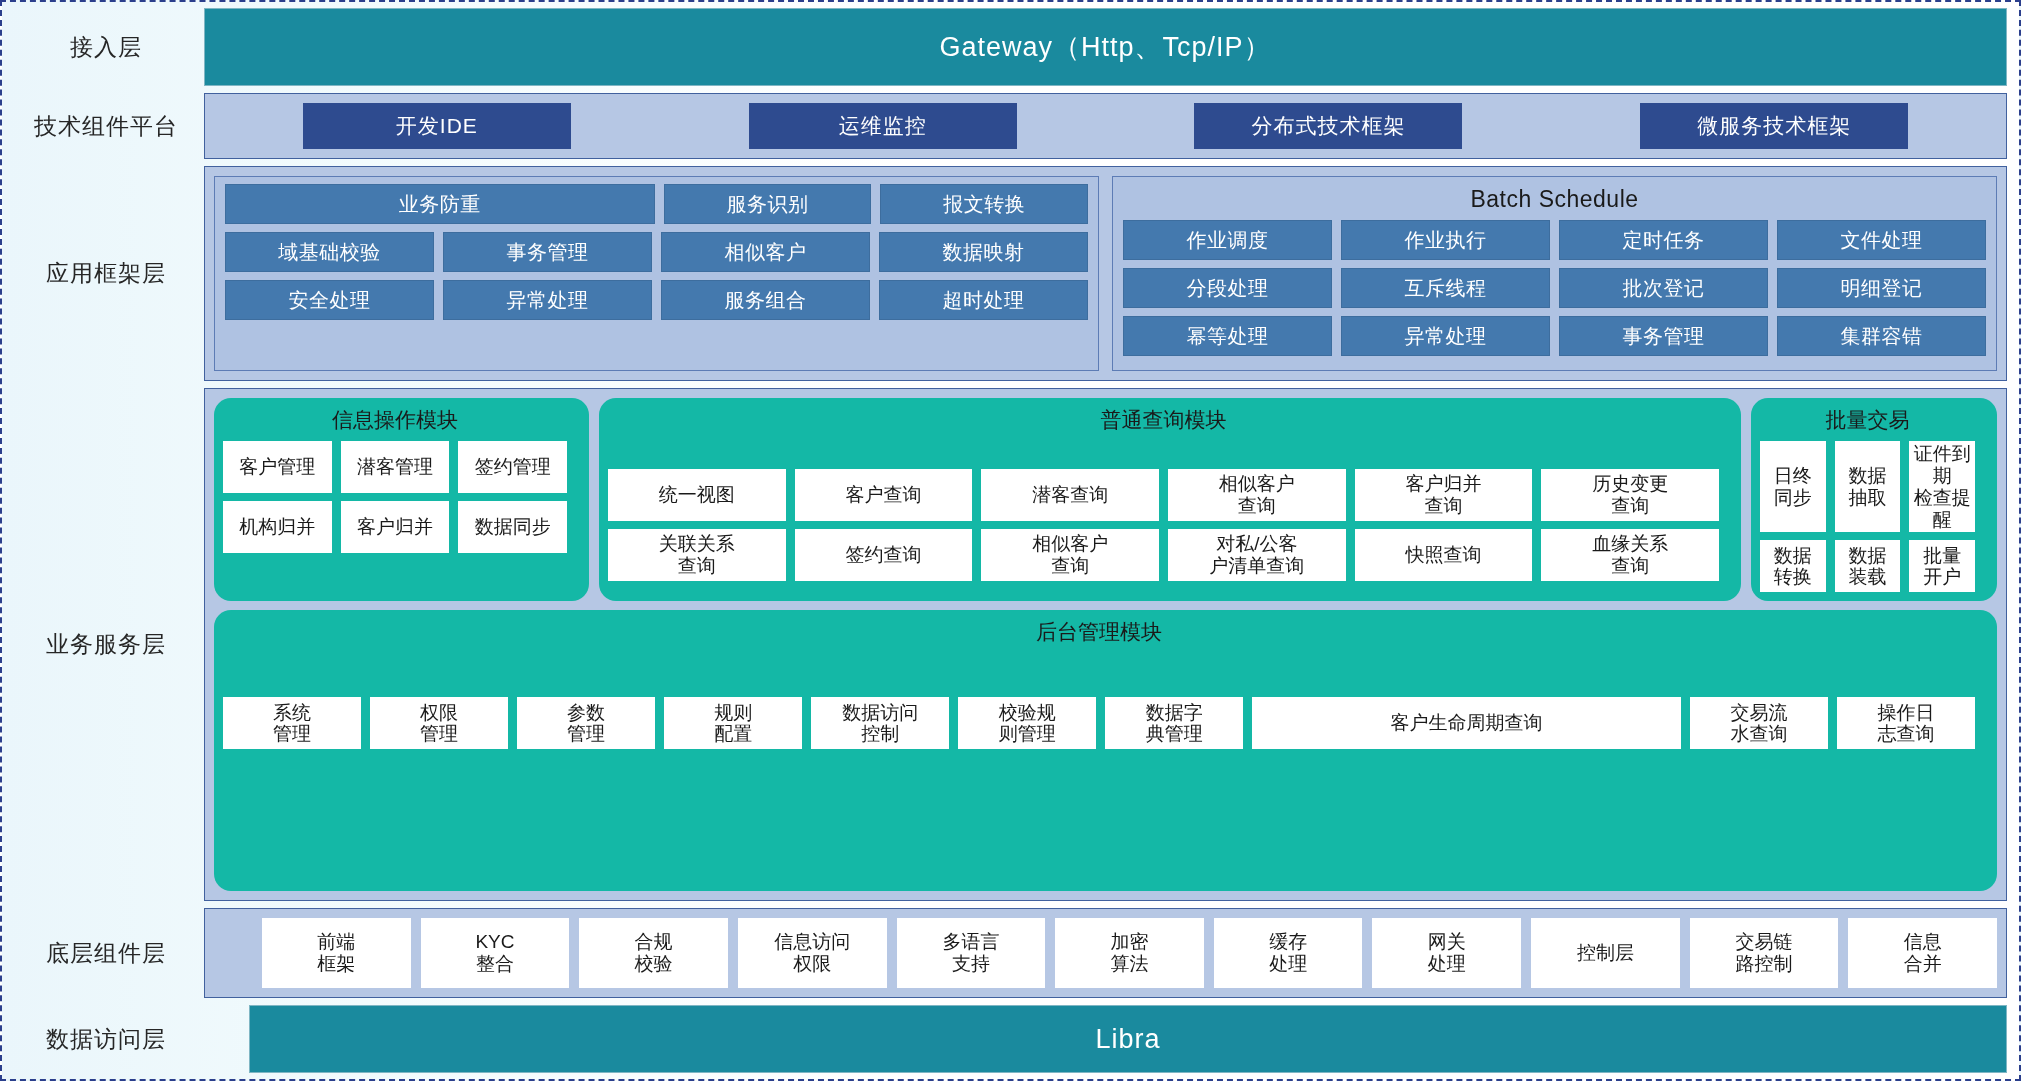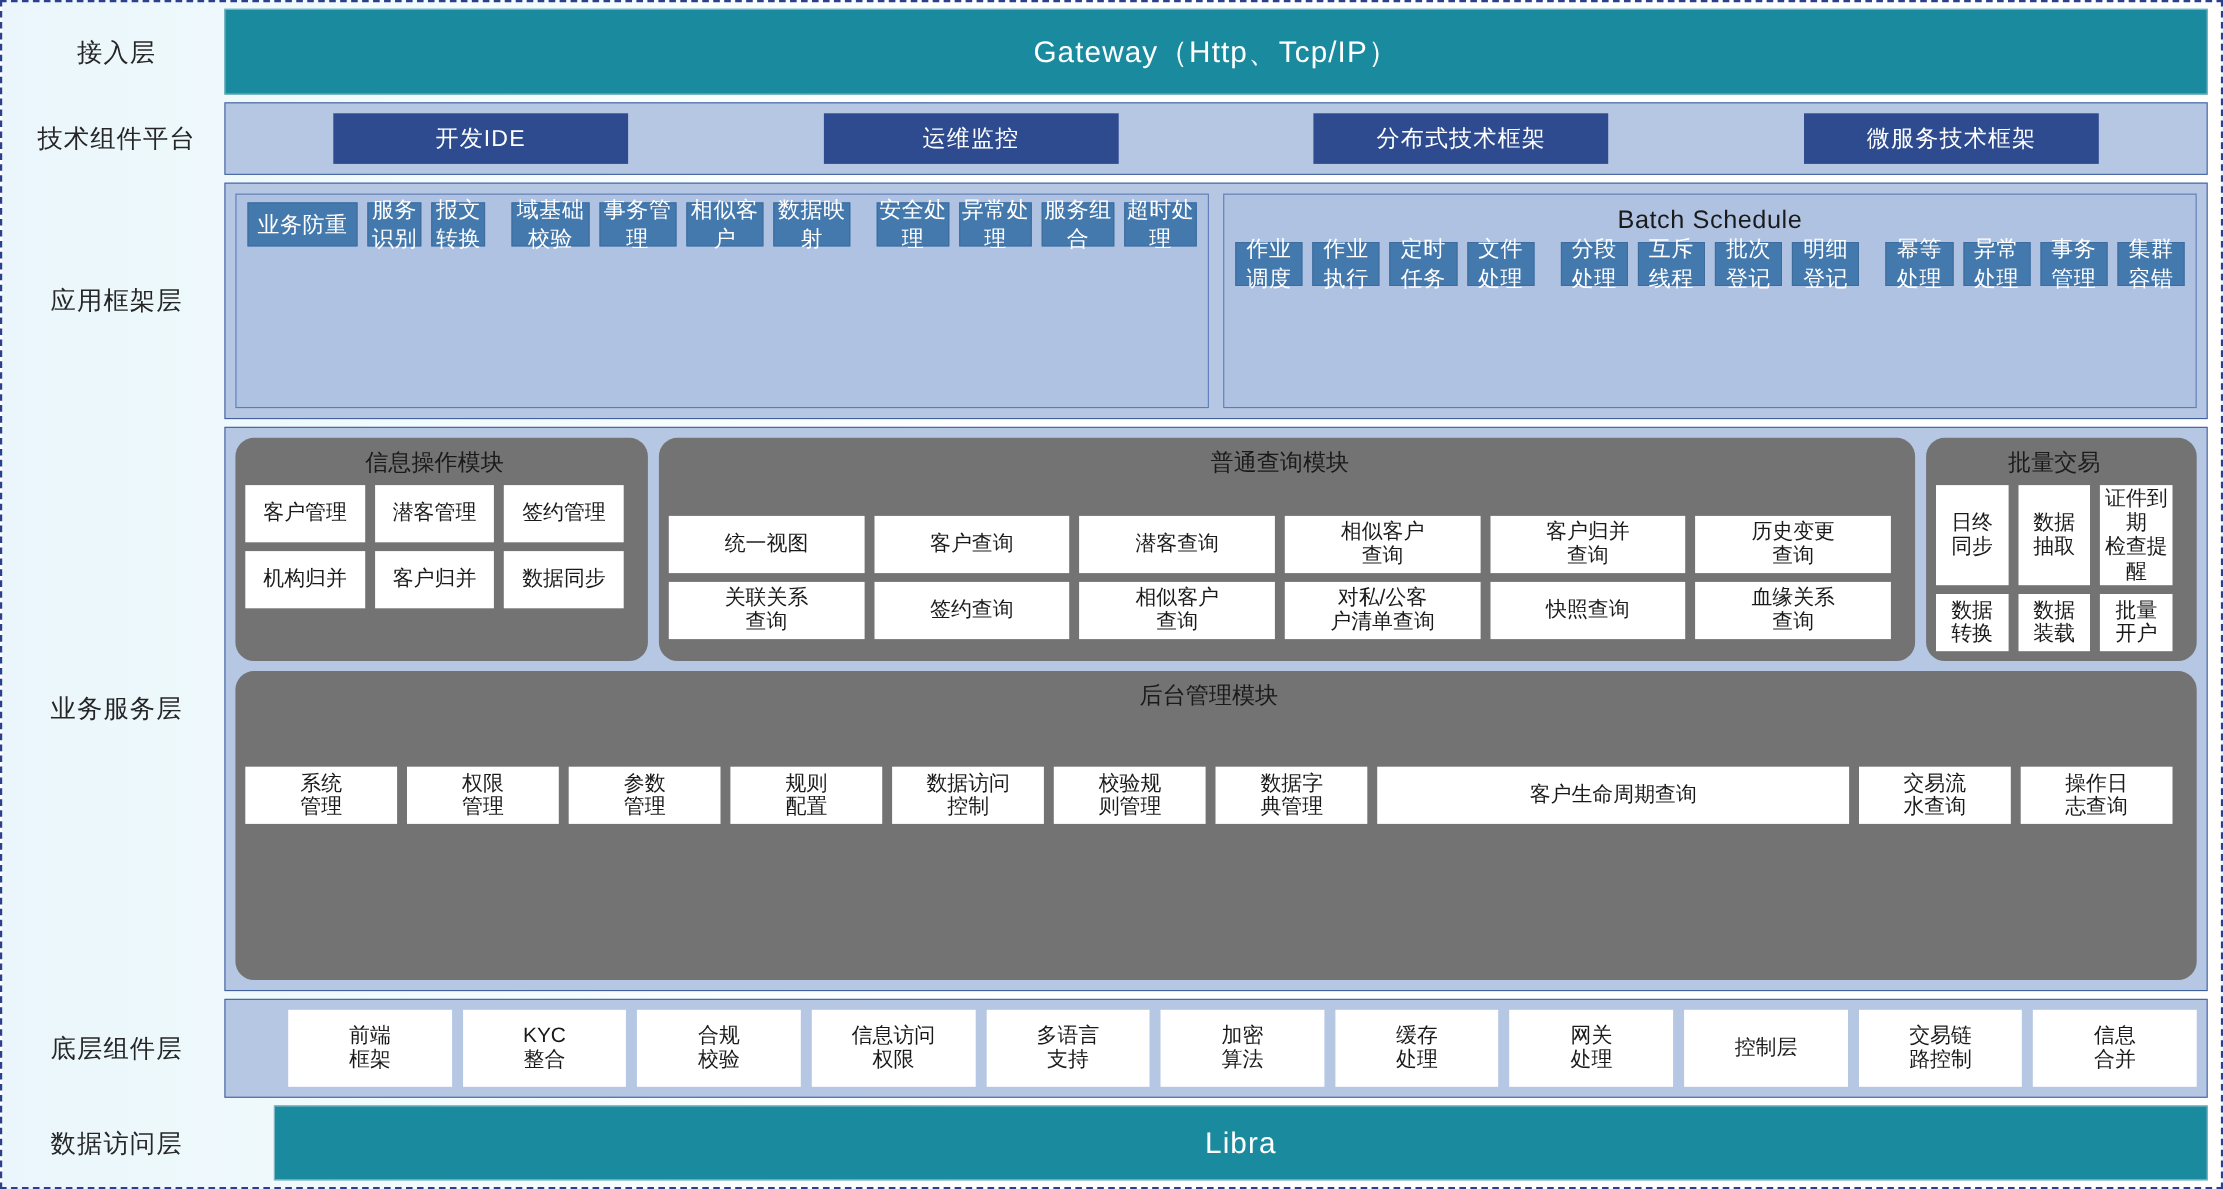--- a/index.html
+++ b/index.html
@@ -64,21 +64,21 @@
     background: #afc2e2;
     border: 1px solid #5d7cb5;
     padding: 7px 10px 10px 10px;
     flex: 1 1 0;
     display: flex; flex-direction: column;
   }
   .subpanel-title {
     text-align: center; font-size: 23px; color: #1a1a1a;
     padding: 2px 0 7px 0; letter-spacing: .5px;
   }
-  .tile-grid { display: flex; gap: 24px; }
+  .tile-grid { display: flex; flex-direction: column; gap: 8px; }
   .tile-line { display: flex; gap: 9px; }
   .tile-blue {
     background: #4479ae;
     border: 1px solid #3d6d9e;
     color: #ffffff;
     font-size: 20px;
     height: 40px;
     display: flex; align-items: center; justify-content: center;
     flex: 1 1 0;
     text-align: center;
@@ -89,21 +89,21 @@
   
   .svc-panel {
     flex: 1 1 auto;
     background: #b6c7e4;
     border: 1px solid #41619e;
     padding: 9px;
     display: flex; flex-direction: column; gap: 9px;
   }
   .svc-top { display: flex; gap: 10px; }
   .mod {
-    background: #737373;
+    background: #14b8a6;
     border-radius: 17px;
     padding: 5px 22px 9px 9px;
     display: flex; flex-direction: column;
   }
   .mod-title { text-align: center; font-size: 21px; color: #1a1a1a; padding: 3px 0 7px 0; }
   .mod-grid { display: flex; flex-direction: column; gap: 8px; }
   .mod-line { display: flex; gap: 9px; }
   .tile-white {
     background: #ffffff;
     color: #1a1a1a;

